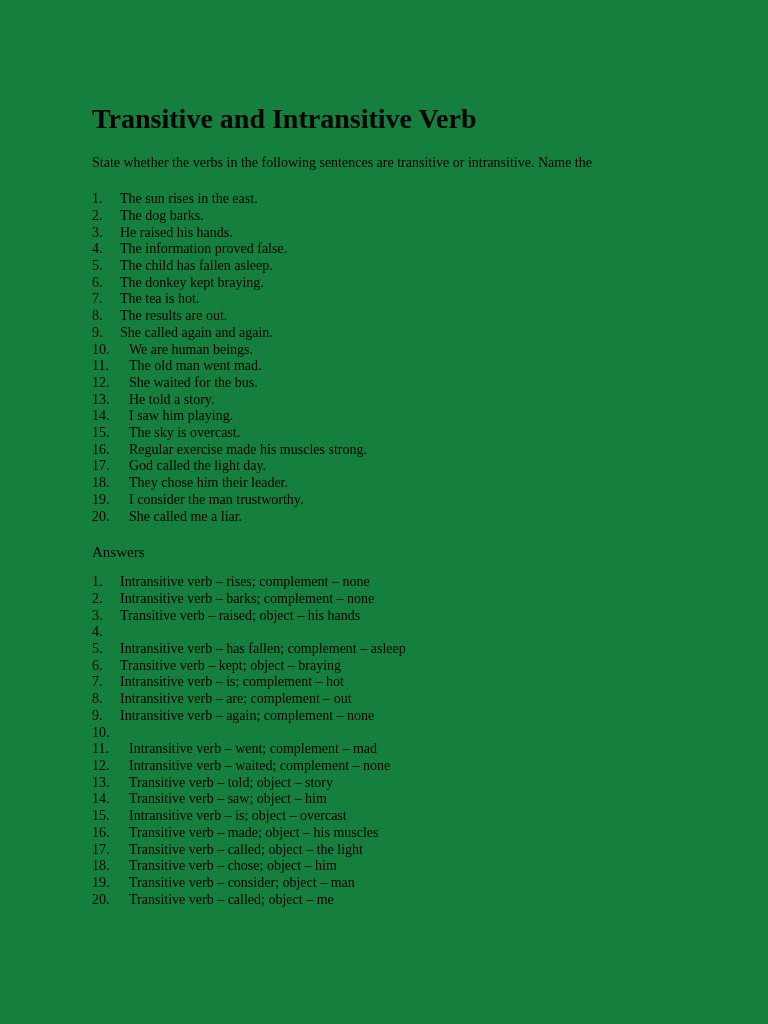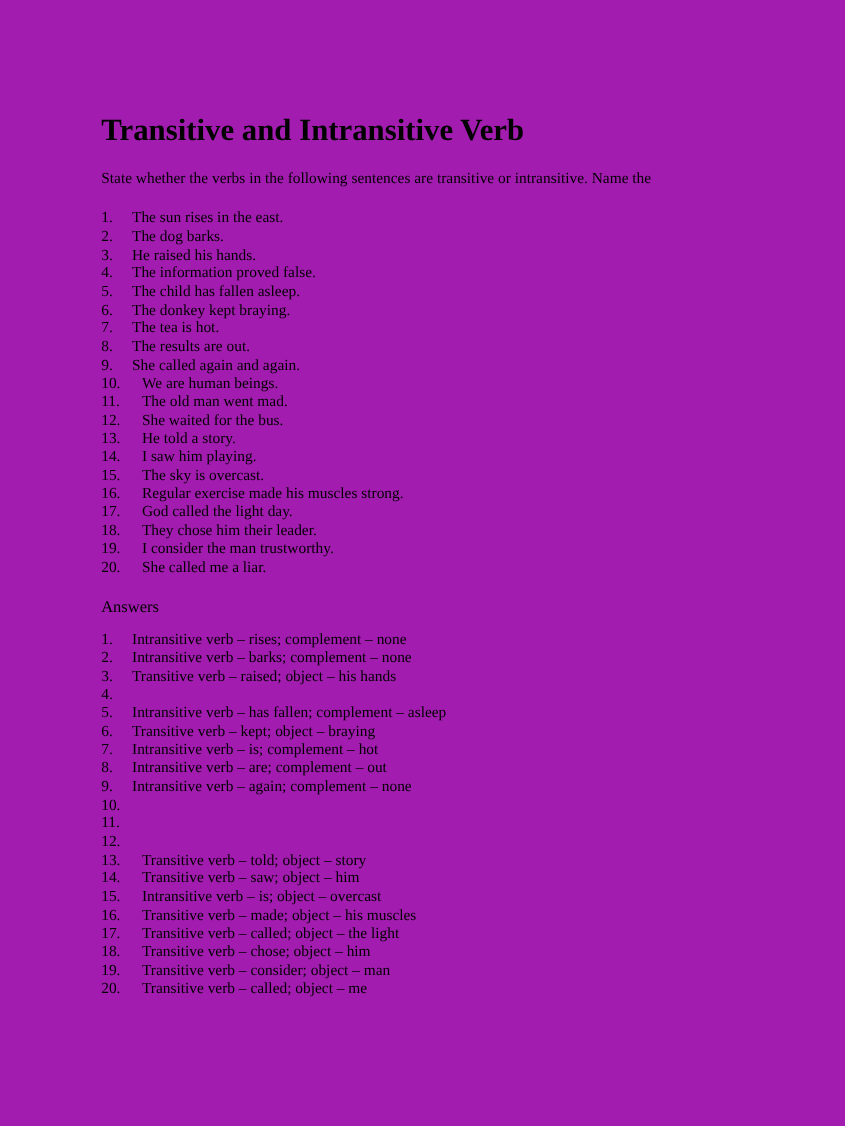--- a/index.html
+++ b/index.html
@@ -1,19 +1,19 @@
 <!DOCTYPE html>
 <html><head>
 <meta charset="utf-8">
 <style>
   html, body { margin: 0; padding: 0; background: #ffffff; }
   .page {
     width: 768px;
     height: 1024px;
-    background: #a21caf;
+    background: #15803d;
     color: #000000;
     font-family: "Liberation Serif", "DejaVu Serif", serif;
     overflow: hidden;
     box-sizing: border-box;
   }
   .content {
     padding: 103px 80px 0 92px;
     box-sizing: border-box;
   }
   .doc-title {
@@ -168,23 +168,25 @@
         </div>
       <div class="row">
           <span class="num">9.</span>
           <span>Intransitive verb – again; complement – none</span>
         </div>
       <div class="row wide">
           <span class="num">10.</span>
         </div>
       <div class="row wide">
           <span class="num">11.</span>
+          <span>Intransitive verb – went; complement – mad</span>
         </div>
       <div class="row wide">
           <span class="num">12.</span>
+          <span>Intransitive verb – waited; complement – none</span>
         </div>
       <div class="row wide">
           <span class="num">13.</span>
           <span>Transitive verb – told; object – story</span>
         </div>
       <div class="row wide">
           <span class="num">14.</span>
           <span>Transitive verb – saw; object – him</span>
         </div>
       <div class="row wide">

